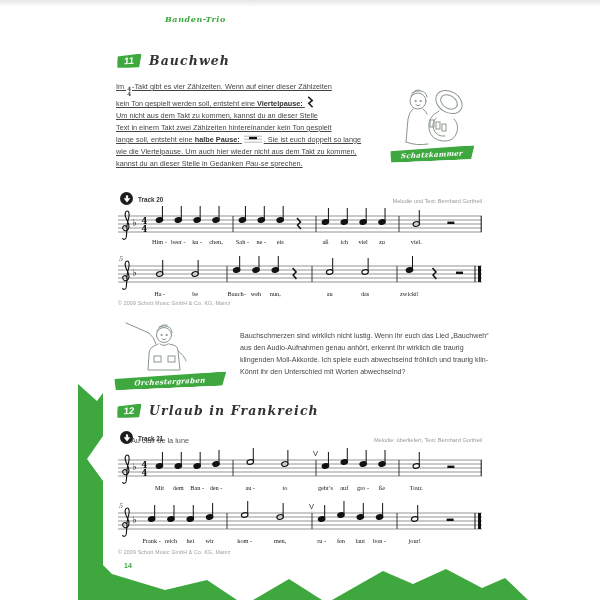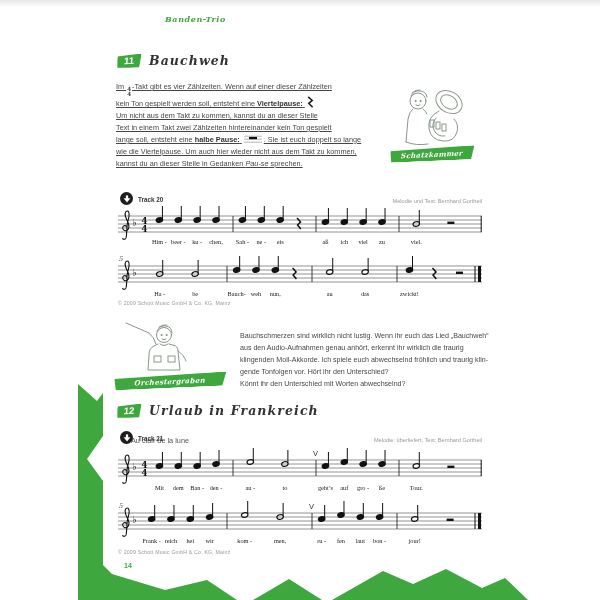--- a/index.html
+++ b/index.html
@@ -244,21 +244,20 @@
       <rect x="36" y="38" width="7" height="6"></rect>
         <rect x="50" y="38" width="7" height="6"></rect>
       <path d="M60,33 q6,4 8,10"></path>
     </g>
   </svg>
   <div class="abs ribbon ribbon-orch">Orchestergraben</div>
   <div class="abs disc-text" id="discussion">
       <div class="tline">Bauchschmerzen sind wirklich nicht lustig. Wenn ihr euch das Lied „Bauchweh“</div>
       <div class="tline">aus den Audio-Aufnahmen genau anhört, erkennt ihr wirklich die traurig</div>
       <div class="tline">klingenden Moll-Akkorde. Ich spiele euch abwechselnd fröhlich und traurig klin-</div>
-      <div class="tline">gende Tonfolgen vor. Hört ihr den Unterschied?</div>
       <div class="tline">Könnt ihr den Unterschied mit Worten abwechselnd?</div>
     </div>
 
   <div class="abs sec-head" style="left:117px;top:403px;">
     <span class="badge-num">12</span>
     <span class="sec-title">Urlaub in Frankreich</span>
   </div>
   <div class="abs subtitle">Au clair de la lune</div>
 
   <div class="abs track-row track2">

